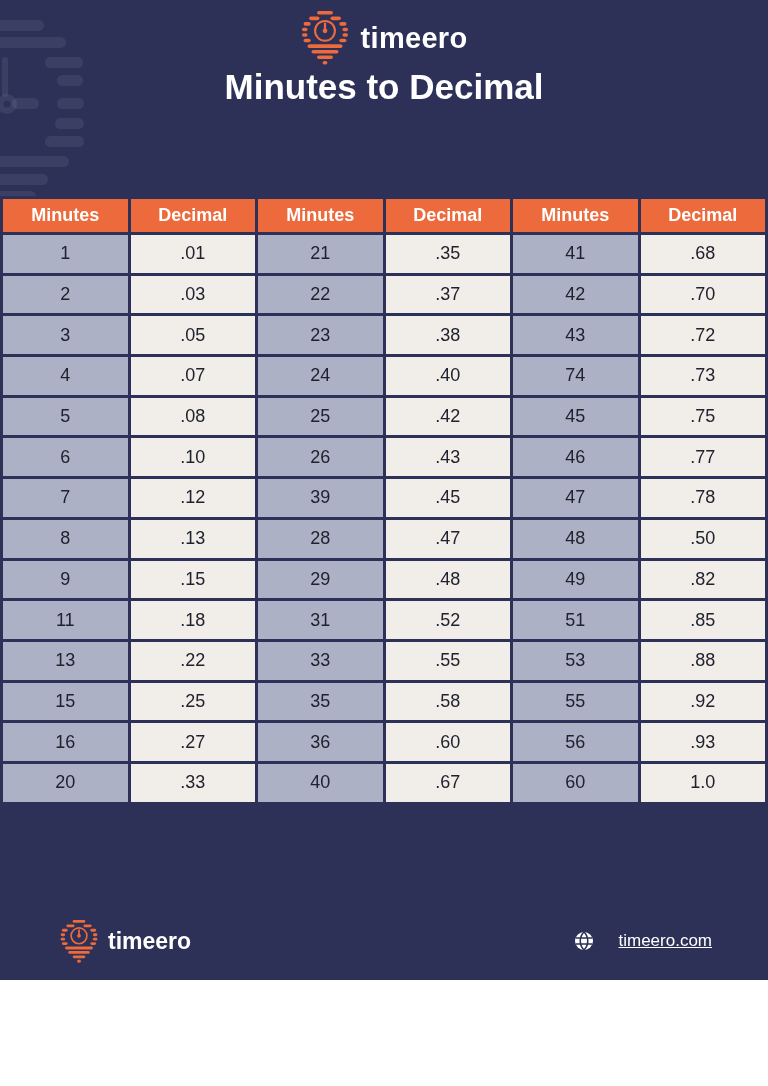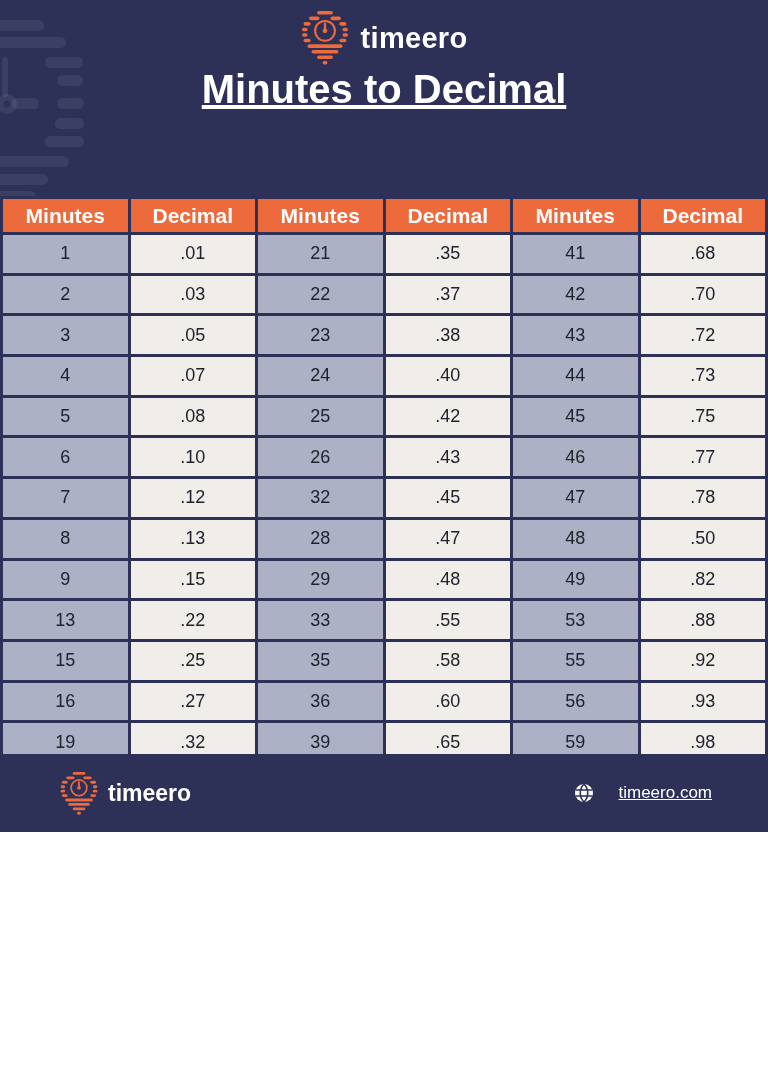--- a/index.html
+++ b/index.html
@@ -1,31 +1,31 @@
 <!DOCTYPE html>
 <html><head>
 <meta charset="utf-8">
 <style>
   html,body{margin:0;padding:0;}
   body{width:768px;font-family:"Liberation Sans","DejaVu Sans",sans-serif;}
   .page{
-    position:relative;width:768px;height:832px;overflow:hidden;
+    position:relative;width:768px;height:980px;overflow:hidden;
     background:var(--navy,#2d3158);
   }
   
   .hero{position:relative;height:196px;}
   .watermark{position:absolute;left:0;top:6px;pointer-events:none;}
   .brand{position:relative;display:flex;align-items:center;justify-content:center;gap:12px;padding-top:11px;}
   .brand-text{color:#fff;font-size:29px;font-weight:600;letter-spacing:.3px;}
   .title{margin:4px 0 0;text-align:center;color:#fff;font-size:40px;font-weight:700;letter-spacing:.2px;}
-  .subtitle{margin:2px 0 0;text-align:center;color:#fff;font-size:40px;font-weight:700;text-decoration:underline;}
+  .subtitle{margin:2px 0 0;text-align:center;color:#fff;font-size:35px;font-weight:700;}
   
   table{width:768px;border-collapse:collapse;table-layout:fixed;}
   th{
-    background:var(--accent,#ec6a3c);color:#fff;font-size:21px;font-weight:700;
+    background:var(--accent,#ec6a3c);color:#fff;font-size:18px;font-weight:700;
     height:31px;border:3px solid var(--navy,#2d3158);text-align:center;
   }
   td{
     height:35.7px;border:3px solid var(--navy,#2d3158);
     text-align:center;font-size:18px;font-weight:500;color:#20222e;
   }
   td.min{background:var(--cell-minutes,#adb1c5);}
   td.dec{background:var(--cell-decimal,#f1eee9);}
   
   .footer{
@@ -125,21 +125,21 @@
           <td class="min">23</td>
           <td class="dec">.38</td>
           <td class="min">43</td>
           <td class="dec">.72</td>
         </tr>
         <tr>
           <td class="min">4</td>
           <td class="dec">.07</td>
           <td class="min">24</td>
           <td class="dec">.40</td>
-          <td class="min">44</td>
+          <td class="min">74</td>
           <td class="dec">.73</td>
         </tr>
         <tr>
           <td class="min">5</td>
           <td class="dec">.08</td>
           <td class="min">25</td>
           <td class="dec">.42</td>
           <td class="min">45</td>
           <td class="dec">.75</td>
         </tr>
@@ -147,21 +147,21 @@
           <td class="min">6</td>
           <td class="dec">.10</td>
           <td class="min">26</td>
           <td class="dec">.43</td>
           <td class="min">46</td>
           <td class="dec">.77</td>
         </tr>
         <tr>
           <td class="min">7</td>
           <td class="dec">.12</td>
-          <td class="min">32</td>
+          <td class="min">39</td>
           <td class="dec">.45</td>
           <td class="min">47</td>
           <td class="dec">.78</td>
         </tr>
         <tr>
           <td class="min">8</td>
           <td class="dec">.13</td>
           <td class="min">28</td>
           <td class="dec">.47</td>
           <td class="min">48</td>
@@ -169,20 +169,28 @@
         </tr>
         <tr>
           <td class="min">9</td>
           <td class="dec">.15</td>
           <td class="min">29</td>
           <td class="dec">.48</td>
           <td class="min">49</td>
           <td class="dec">.82</td>
         </tr>
         <tr>
+          <td class="min">11</td>
+          <td class="dec">.18</td>
+          <td class="min">31</td>
+          <td class="dec">.52</td>
+          <td class="min">51</td>
+          <td class="dec">.85</td>
+        </tr>
+        <tr>
           <td class="min">13</td>
           <td class="dec">.22</td>
           <td class="min">33</td>
           <td class="dec">.55</td>
           <td class="min">53</td>
           <td class="dec">.88</td>
         </tr>
         <tr>
           <td class="min">15</td>
           <td class="dec">.25</td>
@@ -191,28 +199,20 @@
           <td class="min">55</td>
           <td class="dec">.92</td>
         </tr>
         <tr>
           <td class="min">16</td>
           <td class="dec">.27</td>
           <td class="min">36</td>
           <td class="dec">.60</td>
           <td class="min">56</td>
           <td class="dec">.93</td>
-        </tr>
-        <tr>
-          <td class="min">19</td>
-          <td class="dec">.32</td>
-          <td class="min">39</td>
-          <td class="dec">.65</td>
-          <td class="min">59</td>
-          <td class="dec">.98</td>
         </tr>
         <tr>
           <td class="min">20</td>
           <td class="dec">.33</td>
           <td class="min">40</td>
           <td class="dec">.67</td>
           <td class="min">60</td>
           <td class="dec">1.0</td>
         </tr>
       </tbody>

